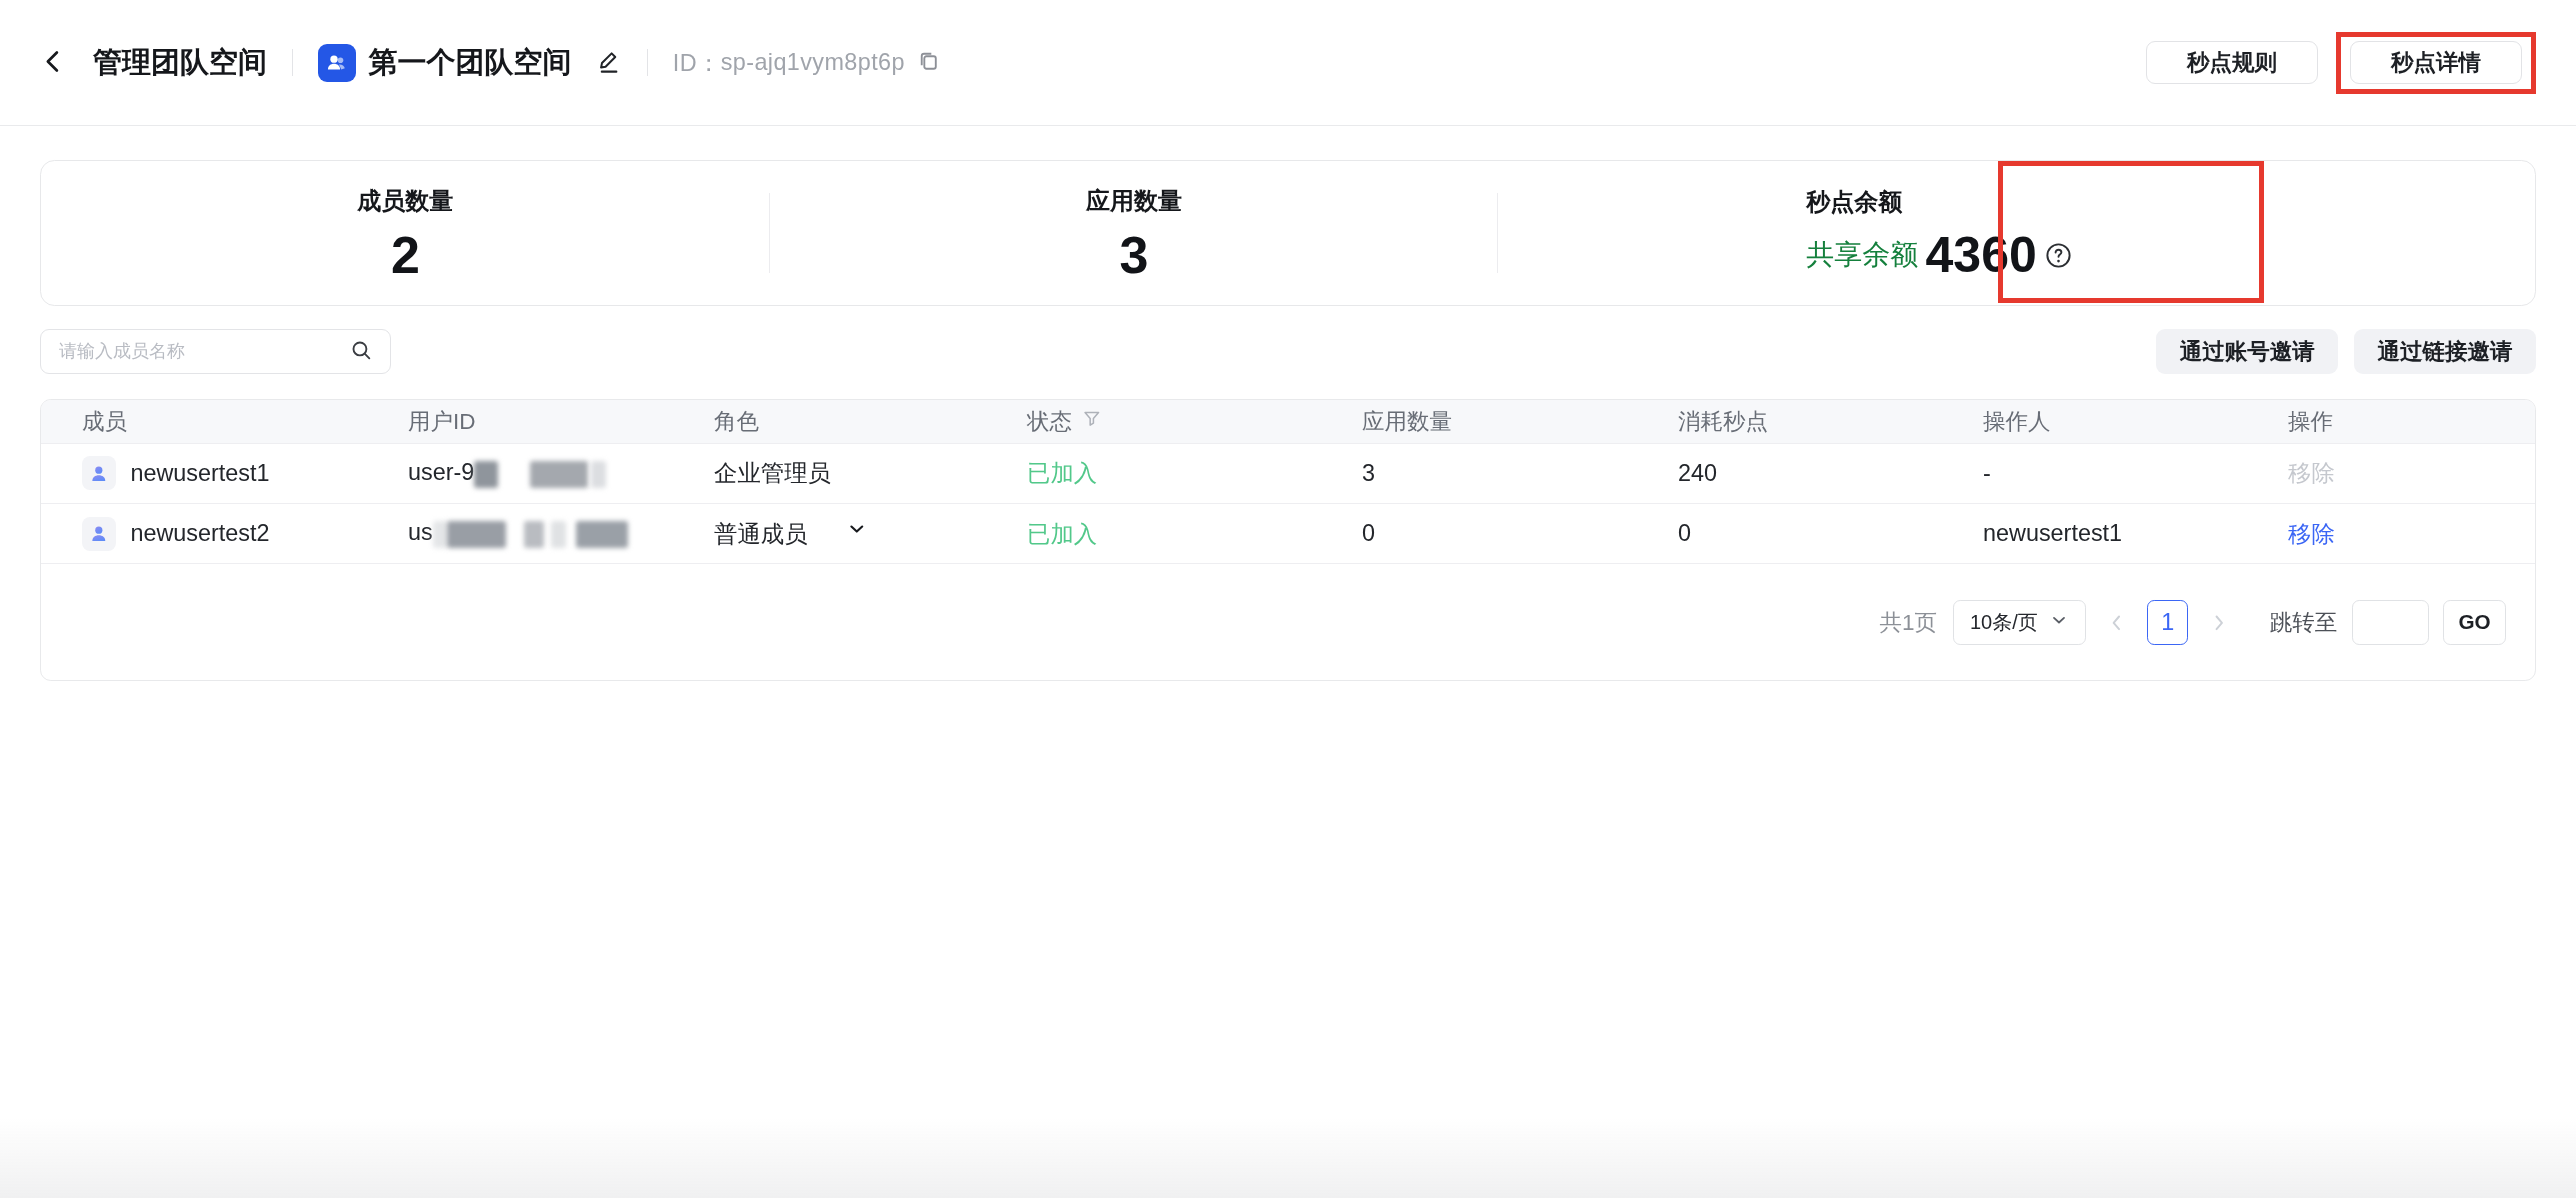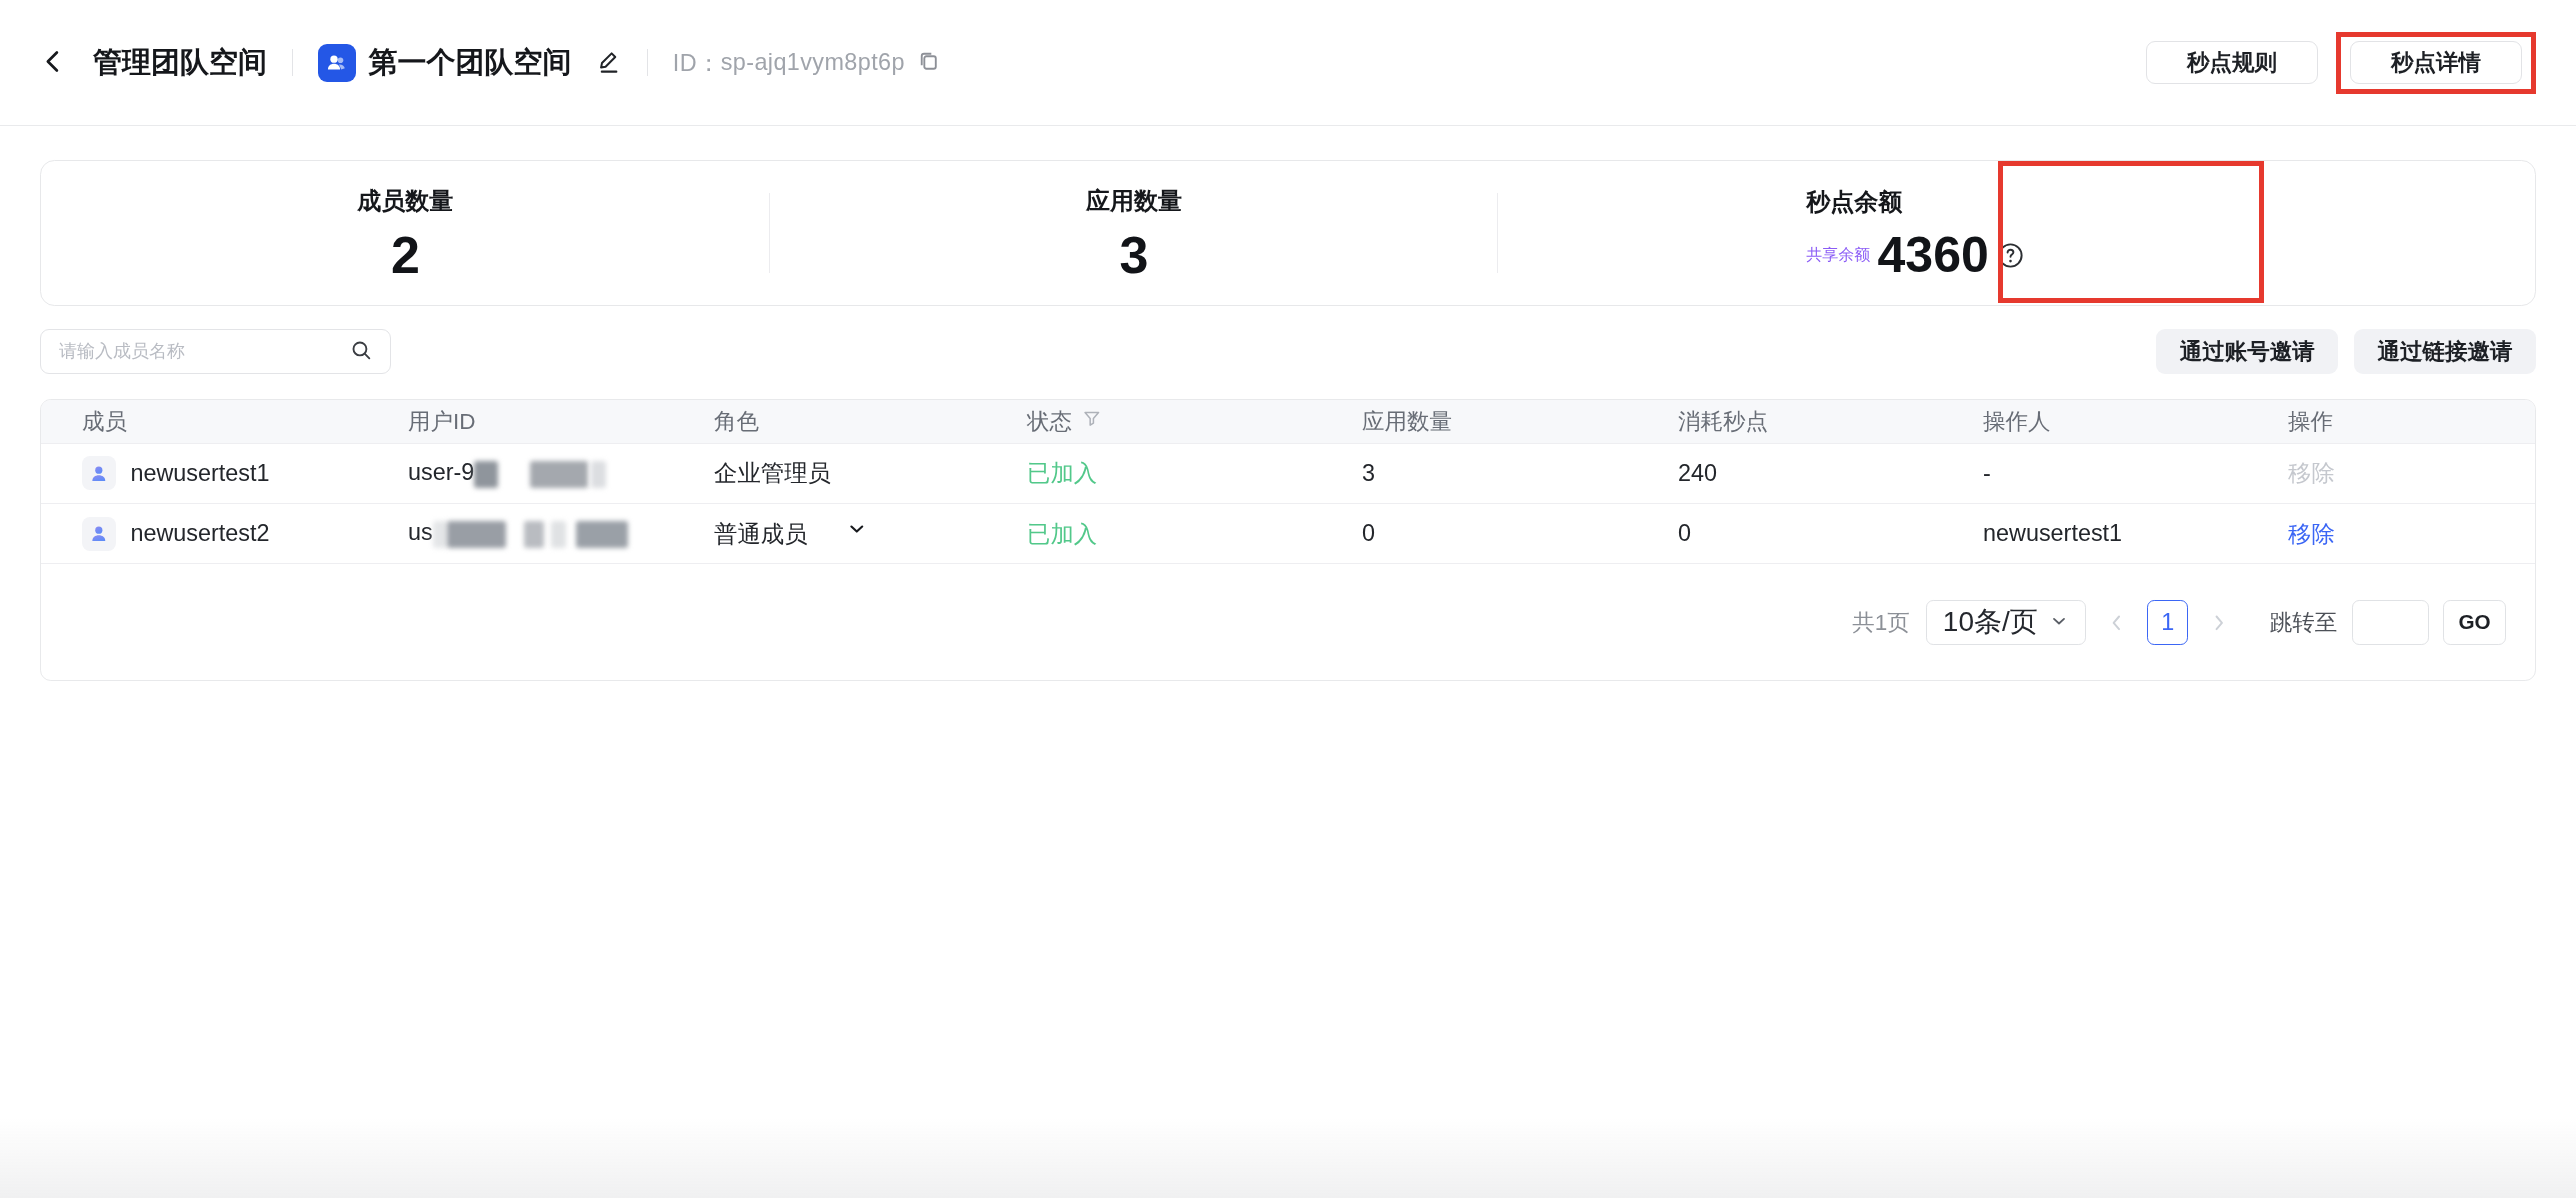--- a/index.html
+++ b/index.html
@@ -28,21 +28,21 @@
   .main { padding:0 40px; }
   .stat-card { margin-top:34px; height:146px; border:0.9px solid #e7e8ea; border-radius:14.4px;
     display:flex; position:relative; background:#fff; }
   .stat-sec { flex:1; position:relative; display:flex; flex-direction:column;
     align-items:center; justify-content:center; gap:12.6px; }
   .stat-sec .divider { position:absolute; right:0; top:32px; bottom:32px; width:0.9px; background:#ececef; }
   .stat-title { font-size:24px; font-weight:700; color:#15171b; }
   .stat-value { font-size:52px; font-weight:bold; color:#121418; line-height:1; }
   .stat-sec.balance { align-items:flex-start; padding-left:308px; }
   .balance-row { display:flex; align-items:center; }
-  .balance-label { font-size:16px; color:#8b5cf6; margin-right:7.2px; }
+  .balance-label { font-size:28px; color:#15803d; margin-right:7.2px; }
   .balance-value { font-size:50px; font-weight:bold; color:#121418; line-height:1; }
   .stat-annotation { position:absolute; left:1957px; top:0; width:266px; height:142px;
     border:5.4px solid #e6392e; pointer-events:none; }
 
   
   .section-title { margin-top:54px; font-size:32px; font-weight:bold; color:#15171b; }
   .toolbar { margin-top:23.4px; display:flex; align-items:center; }
   .search-box { width:351px; height:45px; border:0.9px solid #e3e4e7; border-radius:9px;
     display:flex; align-items:center; padding:0 16px 0 18px; background:#fff; }
   .search-box input { flex:1; border:none; outline:none; font-size:18px; color:#1b1e23;
@@ -73,21 +73,21 @@
   .remove-disabled { color:#c5c8ce; cursor:default; }
   .remove-enabled { color:#3b66f5; }
   .redact { display:inline-block; height:27px; vertical-align:middle; filter:blur(2.7px);
     border-radius:2.7px; }
 
   
   .pager { height:117px; border-top:0.9px solid #eeeef1; display:flex; align-items:center;
     justify-content:flex-end; padding-right:29px; }
   .pager-total { font-size:22.5px; color:#8c9097; margin-right:16px; }
   .page-size { height:45px; min-width:117px; padding:0 16px; border:0.9px solid #e0e2e5;
-    border-radius:7.2px; display:inline-flex; align-items:center; gap:10.8px; font-size:28px;
+    border-radius:7.2px; display:inline-flex; align-items:center; gap:10.8px; font-size:20px;
     color:#24272d; cursor:pointer; background:#fff; }
   .pg-chev { display:inline-flex; margin:0 20px; cursor:default; }
   .page-current { width:41px; height:45px; border:0.9px solid #3b66f5; border-radius:7.2px;
     color:#3b66f5; font-size:23.4px; display:inline-flex; align-items:center;
     justify-content:center; cursor:pointer; background:#fff; }
   .jump-label { font-size:22.5px; color:#4d5158; margin:0 14.4px 0 20px; }
   .jump-input { width:77px; height:45px; border:0.9px solid #e0e2e5; border-radius:7.2px;
     font-size:22.5px; padding:0 10.8px; outline:none; font-family:inherit; }
   .go-btn { height:45px; padding:0 14.4px; margin-left:14.4px; border:0.9px solid #e0e2e5;
     border-radius:7.2px; background:#fff; font-size:20.7px; font-weight:600; color:#1d2025;

